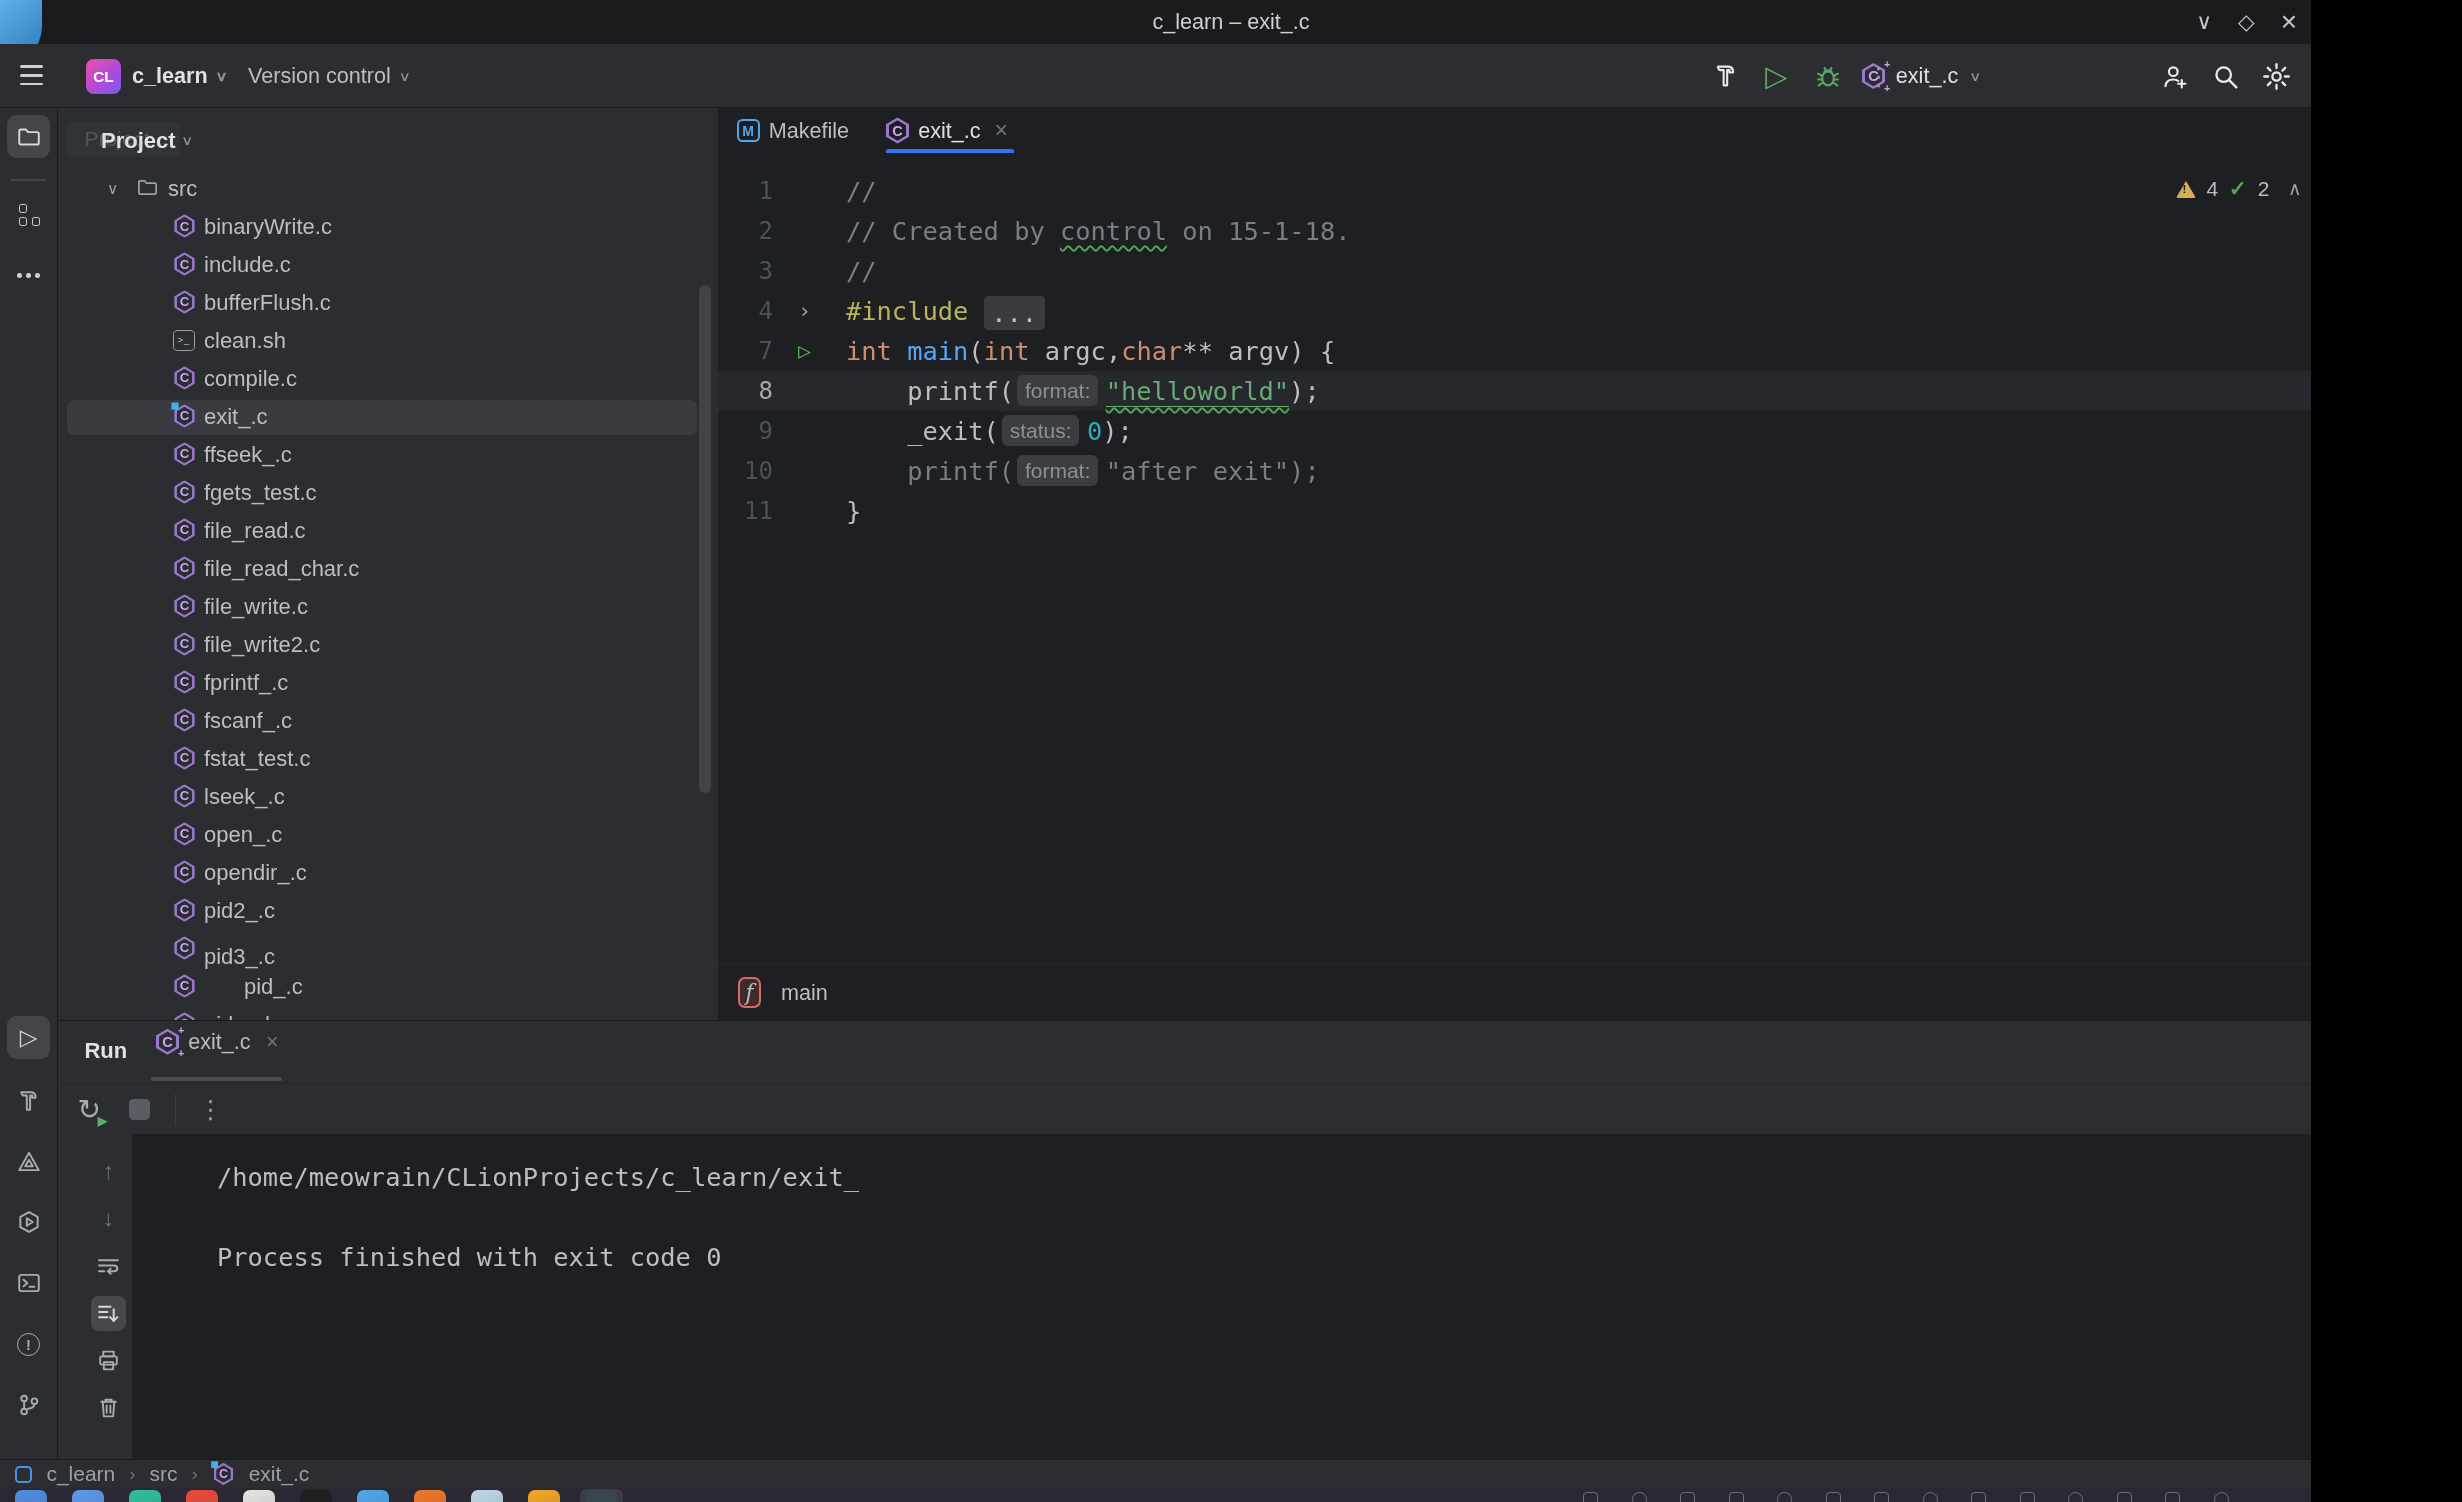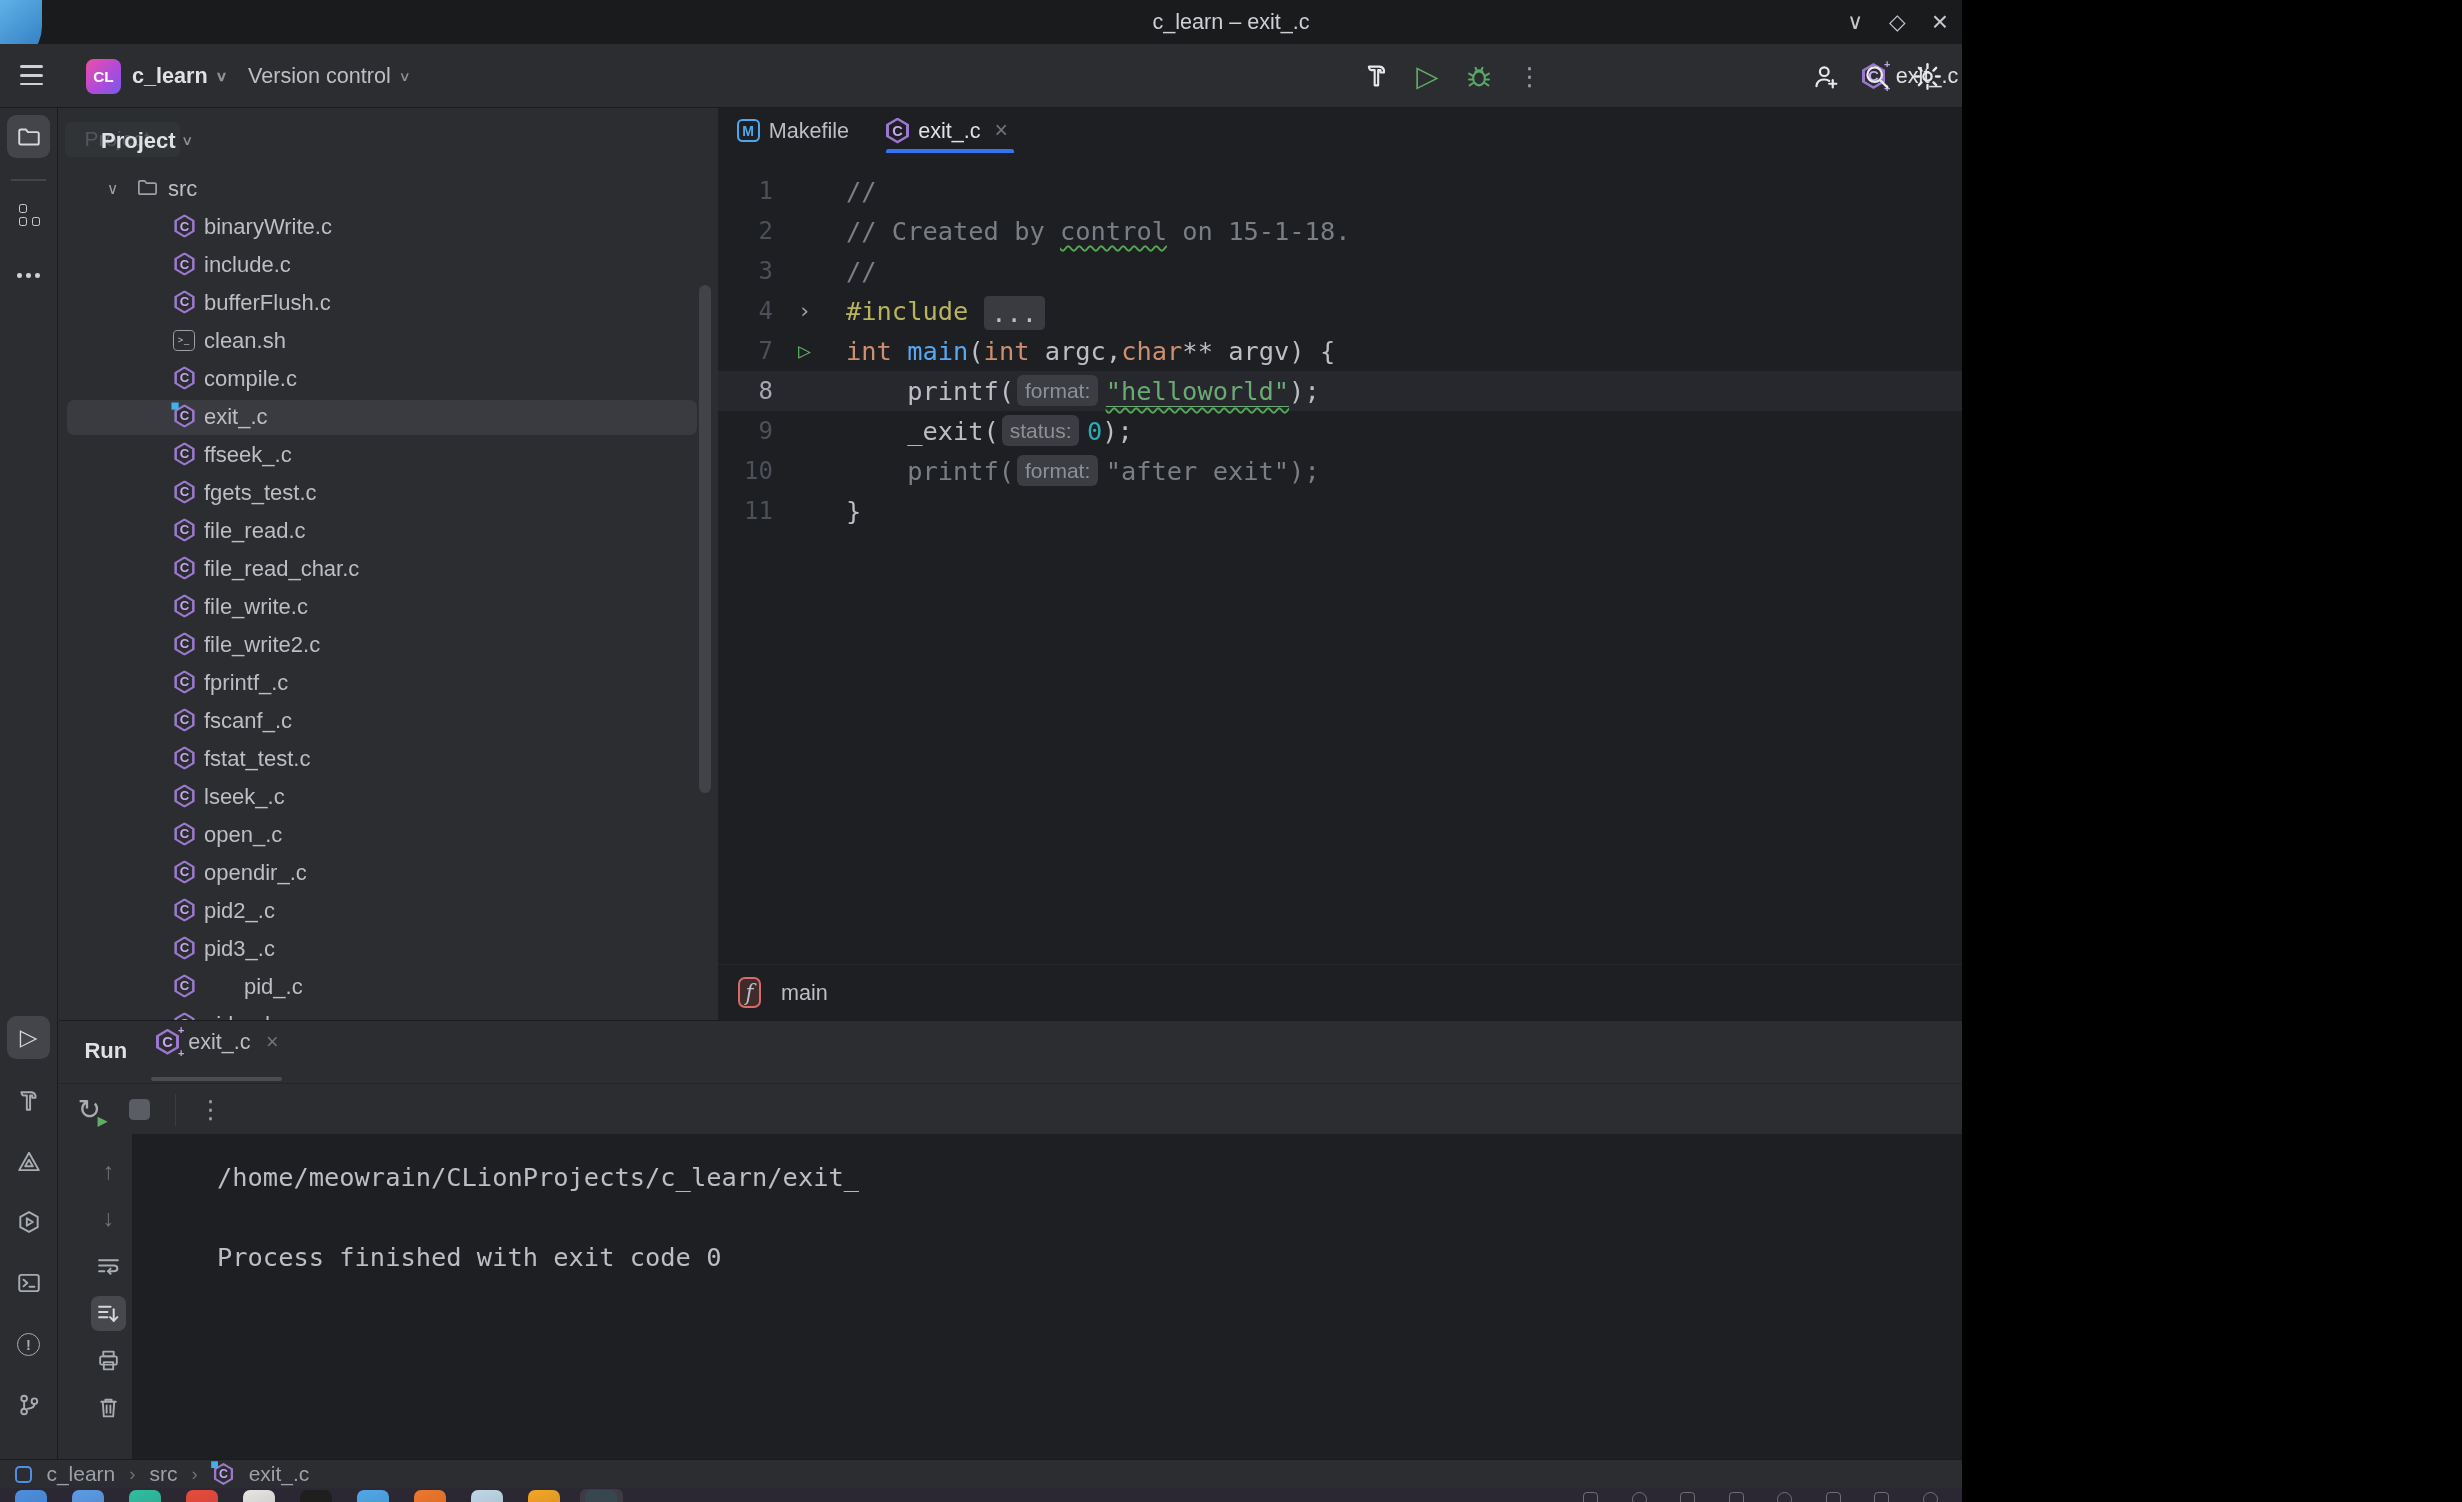--- a/index.html
+++ b/index.html
@@ -3,21 +3,21 @@
 <meta charset="utf-8">
 <style>
   :root{
     --titlebar:#1A1B1D; --panel:#2B2D30; --editor:#1E1F22; --border:#1A1B1E;
     --line:#393B40; --sel:#393B40; --txt:#BCBEC4; --bright:#DFE1E5; --dim:#9DA0A8;
     --dimmer:#6F737A; --accent:#3574F0; --warn:#D6AE58; --green:#57A15C;
     --purple:#9B78CE; --purple-l:#C9A6F0;
   }
   *{margin:0;padding:0;box-sizing:border-box;}
   body{background:#000;font-family:"Liberation Sans",sans-serif;}
-  #app{position:relative;width:1962px;height:1503px;background:var(--panel);overflow:hidden;}
+  #app{position:relative;width:2311px;height:1503px;background:var(--panel);overflow:hidden;}
   .abs{position:absolute;}
   svg{display:block;}
 
   
   .titlebar{left:0;top:0;width:2462px;height:44px;background:var(--titlebar);}
   .corner-blue{left:0;top:0;width:42px;height:68px;background:linear-gradient(140deg,#5FB2E8 0%,#3A86C8 70%,#2E6FB0 100%);border-bottom-right-radius:42px;}
   .win-title{left:0;top:0;width:2462px;height:44px;display:flex;align-items:center;justify-content:center;color:#CED0D6;font-size:21.6px;}
   .win-controls{right:14px;top:0;height:44px;display:flex;align-items:center;gap:26px;color:#C5C8CE;font-size:21.6px;}
   .win-controls span{cursor:default;}
 
@@ -411,21 +411,21 @@
           <span class="tlabel" style="left:145px;">opendir_.c</span>
         </div>
         <div class="trow">
           <span class="rowbg"></span>
           <span class="ticon" style="left:114px;top:5.4px;"><span class="chex" style="transform:scale(.9);"><i class="hx"></i><i class="hx2"></i><b>C</b></span></span>
           <span class="tlabel" style="left:145px;">pid2_.c</span>
         </div>
         <div class="trow">
           <span class="rowbg"></span>
           <span class="ticon" style="left:114px;top:5.4px;"><span class="chex" style="transform:scale(.9);"><i class="hx"></i><i class="hx2"></i><b>C</b></span></span>
-          <span class="tlabel" style="left:145px;">pid3_.c</span>
+          <span class="tlabel" style="left:145px;margin-top:8px;">pid3_.c</span>
         </div>
         <div class="trow">
           <span class="rowbg"></span>
           <span class="ticon" style="left:114px;top:5.4px;"><span class="chex" style="transform:scale(.9);"><i class="hx"></i><i class="hx2"></i><b>C</b></span></span>
           <span class="tlabel" style="left:145px;margin-left:40px;">pid_.c</span>
         </div>
         <div class="trow">
           <span class="rowbg"></span>
           <span class="ticon" style="left:114px;top:5.4px;"><span class="chex" style="transform:scale(.9);"><i class="hx"></i><i class="hx2"></i><b>C</b></span></span>
           <span class="tlabel" style="left:145px;">pid_advance.c</span>

